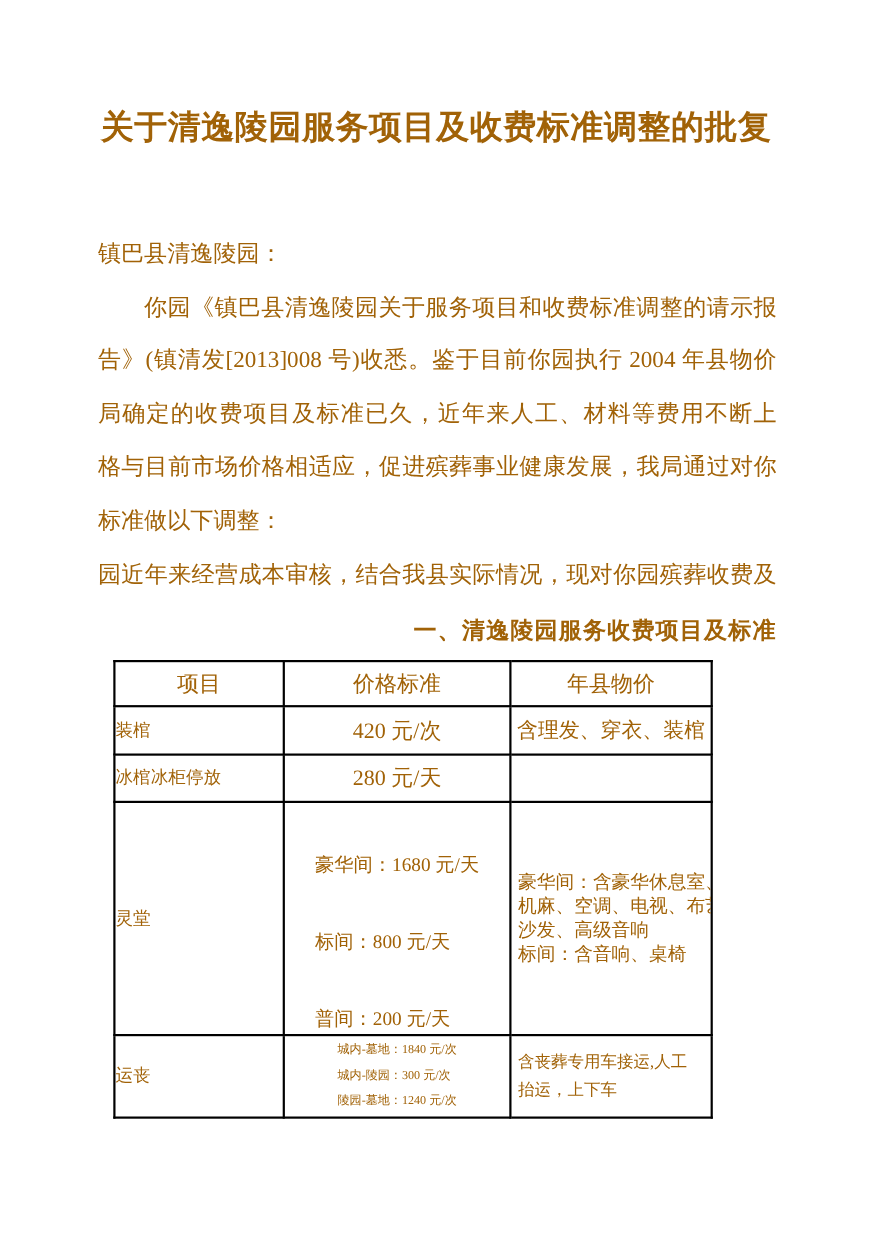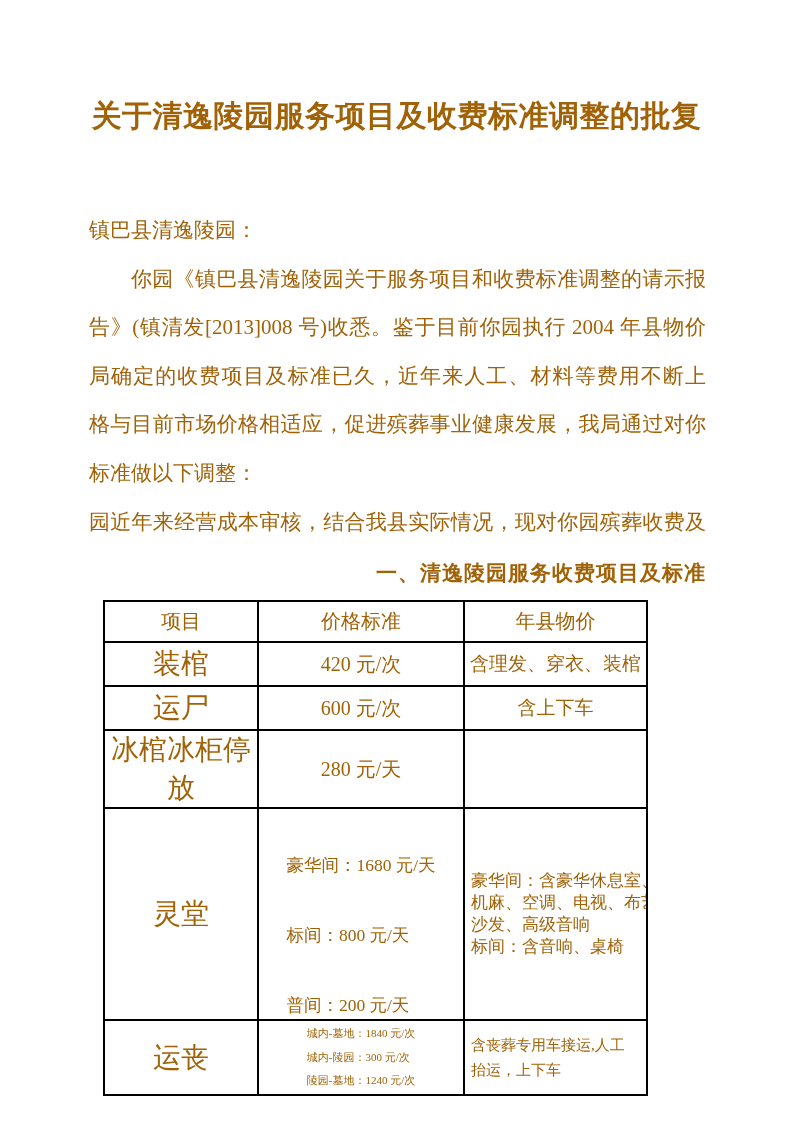--- a/index.html
+++ b/index.html
@@ -60,21 +60,21 @@
     width: 543px;
   }
   .fee-table td, .fee-table th {
     border: 2px solid #000;
     padding: 0;
     vertical-align: middle;
     font-weight: normal;
     overflow: hidden;
   }
   .fee-table th { font-size: 20px; text-align: center; height: 39px; }
-  .c-item  { font-size: 28px; text-align: center; font-family: Liberation Serif, serif; }
+  .c-item  { font-size: 16px; text-align: left; font-family: Liberation Serif, serif; }
   .c-price { font-size: 20px; text-align: center; }
   .c-inc   { font-size: 19px; text-align: center; margin-top: 22px; }
   tr.r-simple1 td { height: 42px; }
   tr.r-simple2 td { height: 42px; }
   tr.r-simple3 td { height: 41px; }
   tr.r-lingtang td { height: 87px; }
   tr.r-yunsang td  { height: 69px; }
   .blk { display: inline-block; text-align: left; vertical-align: middle; }
   .pl-lt { font-size: 17.5px; line-height: 27px; white-space: nowrap; margin-top: 43px; }
   .pl-ys { font-size: 11px; line-height: 23.5px; white-space: nowrap; }
@@ -112,25 +112,20 @@
           <tr>
         <th>项目</th>
         <th>价格标准</th>
         <th>年县物价</th>
       </tr>
       <tr class="r-simple1">
         <td class="c-item">装棺</td>
         <td class="c-price">420 元/次</td>
         <td class="c-inc">含理发、穿衣、装棺</td>
       </tr>
-      <tr class="r-simple2">
-        <td class="c-item">运尸</td>
-        <td class="c-price">600 元/次</td>
-        <td class="c-inc">含上下车</td>
-      </tr>
       <tr class="r-simple3">
         <td class="c-item">冰棺冰柜停放</td>
         <td class="c-price">280 元/天</td>
         <td class="c-inc"></td>
       </tr>
       <tr class="r-lingtang">
         <td class="c-item">灵堂</td>
         <td class="c-price">
           <div class="blk">
             <div class="pl-lt">豪华间：1680 元/天</div>

